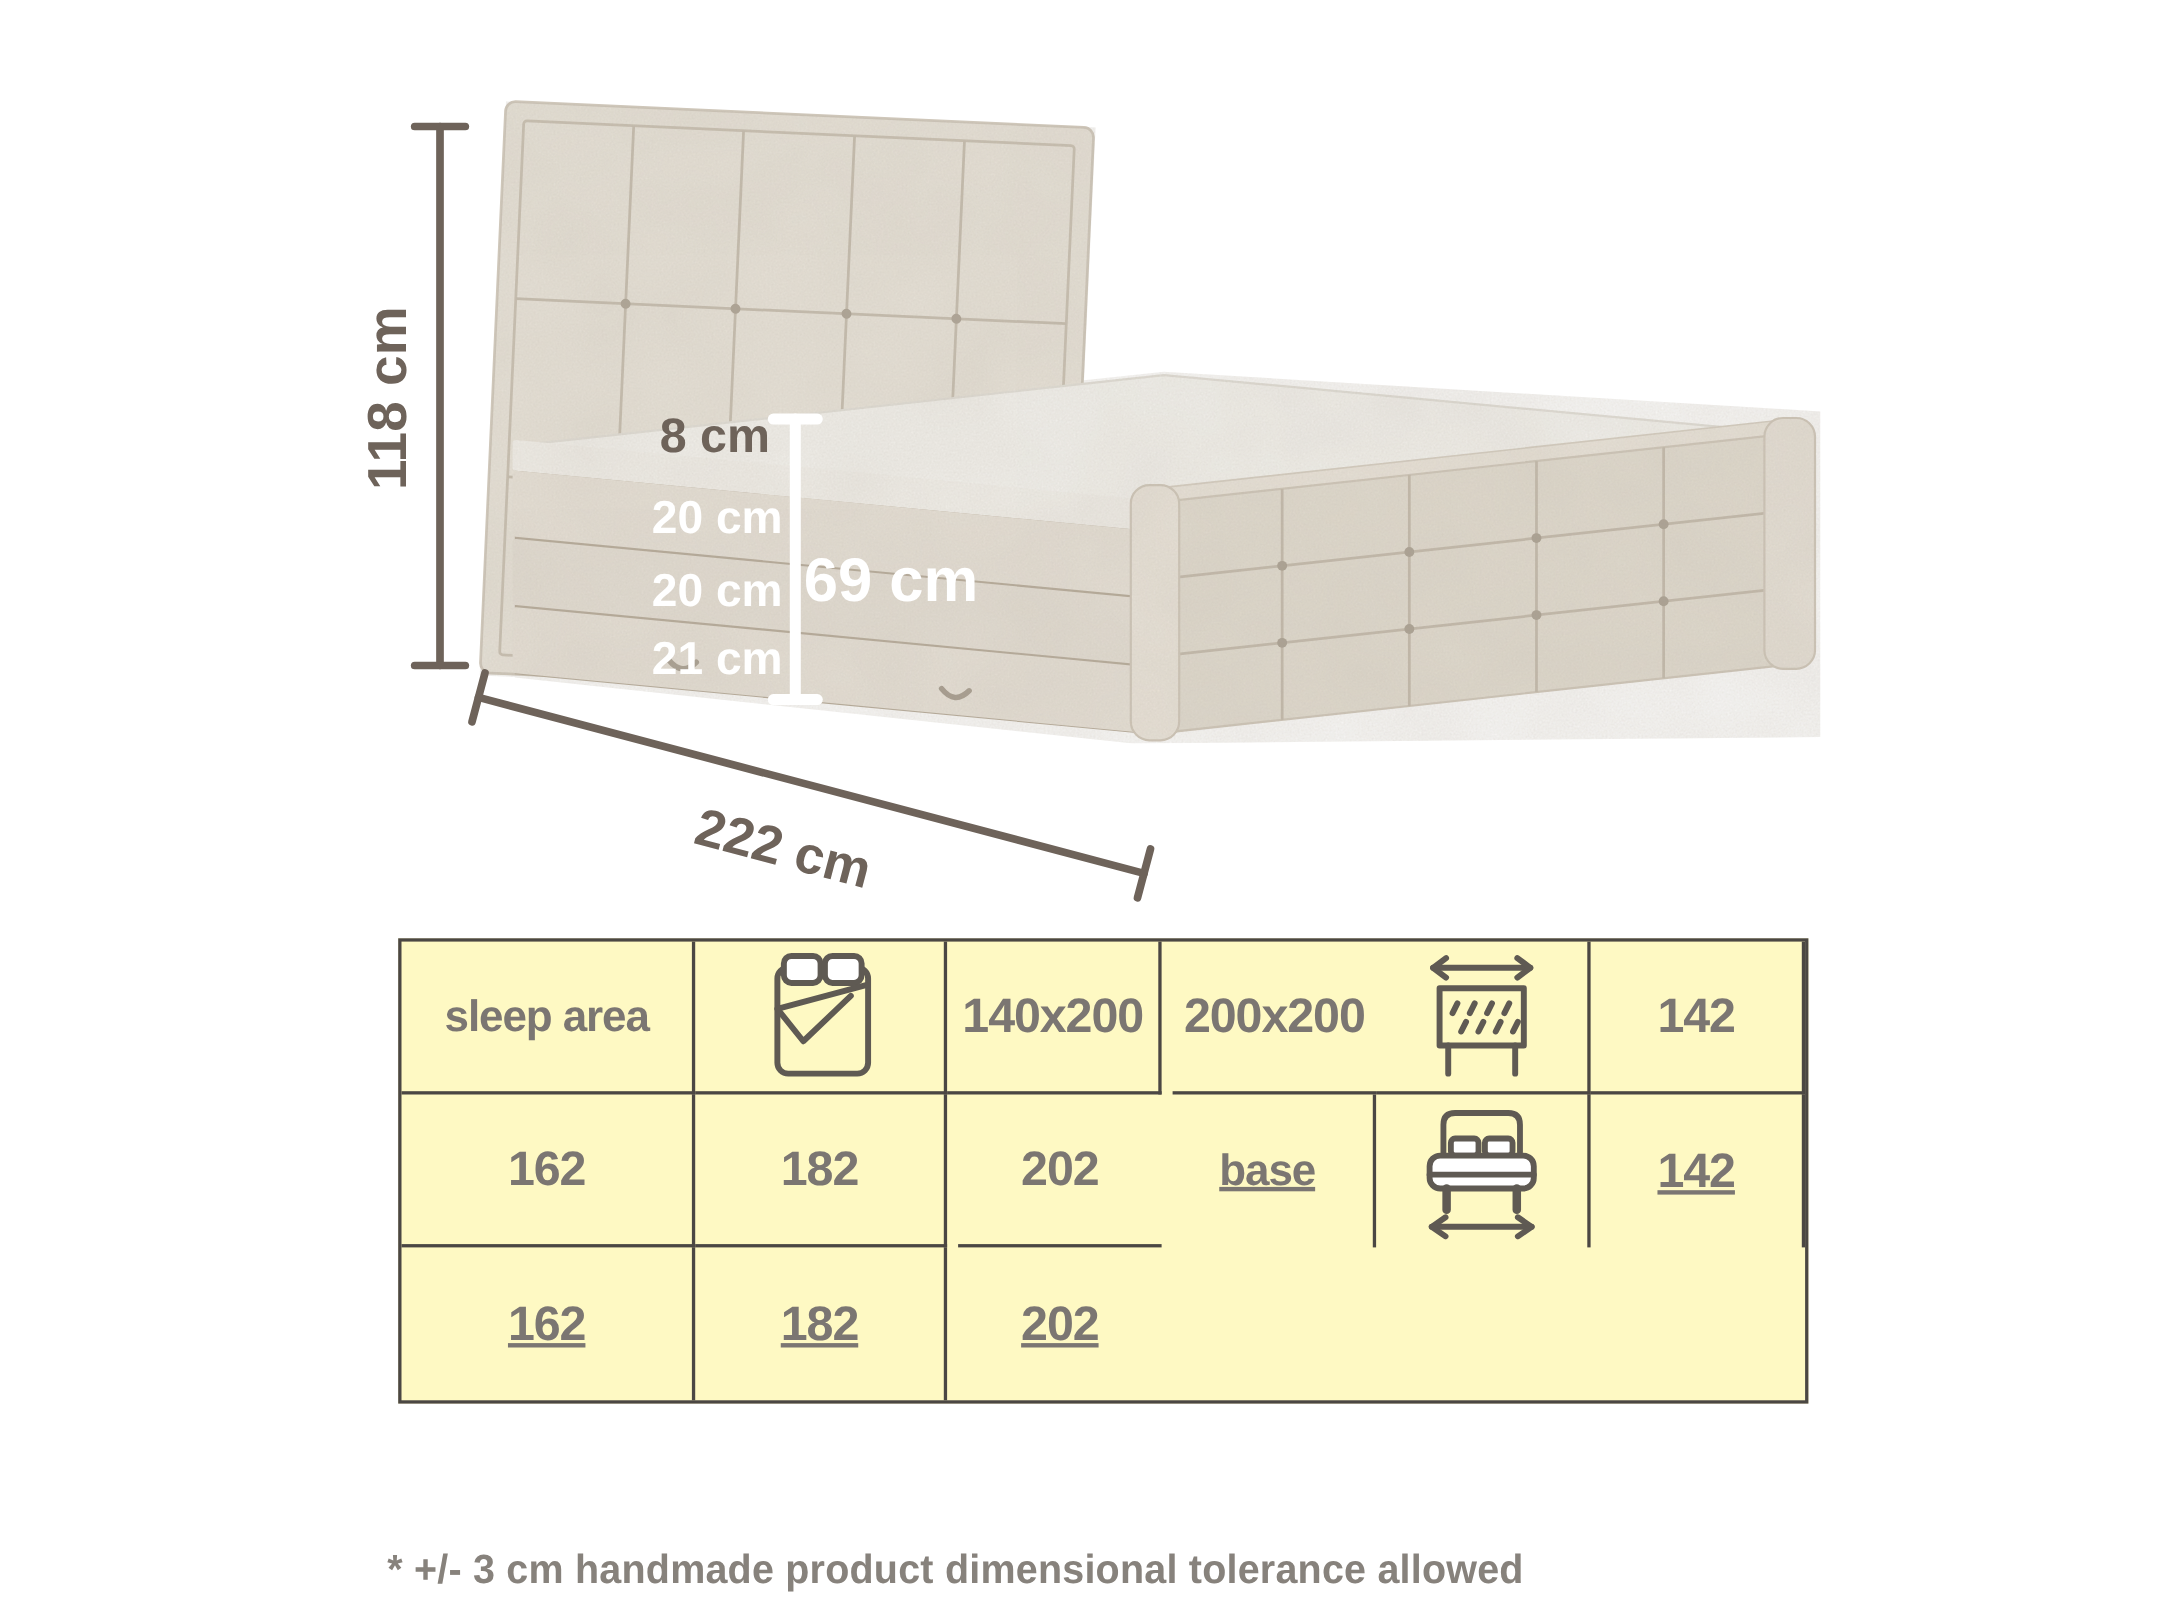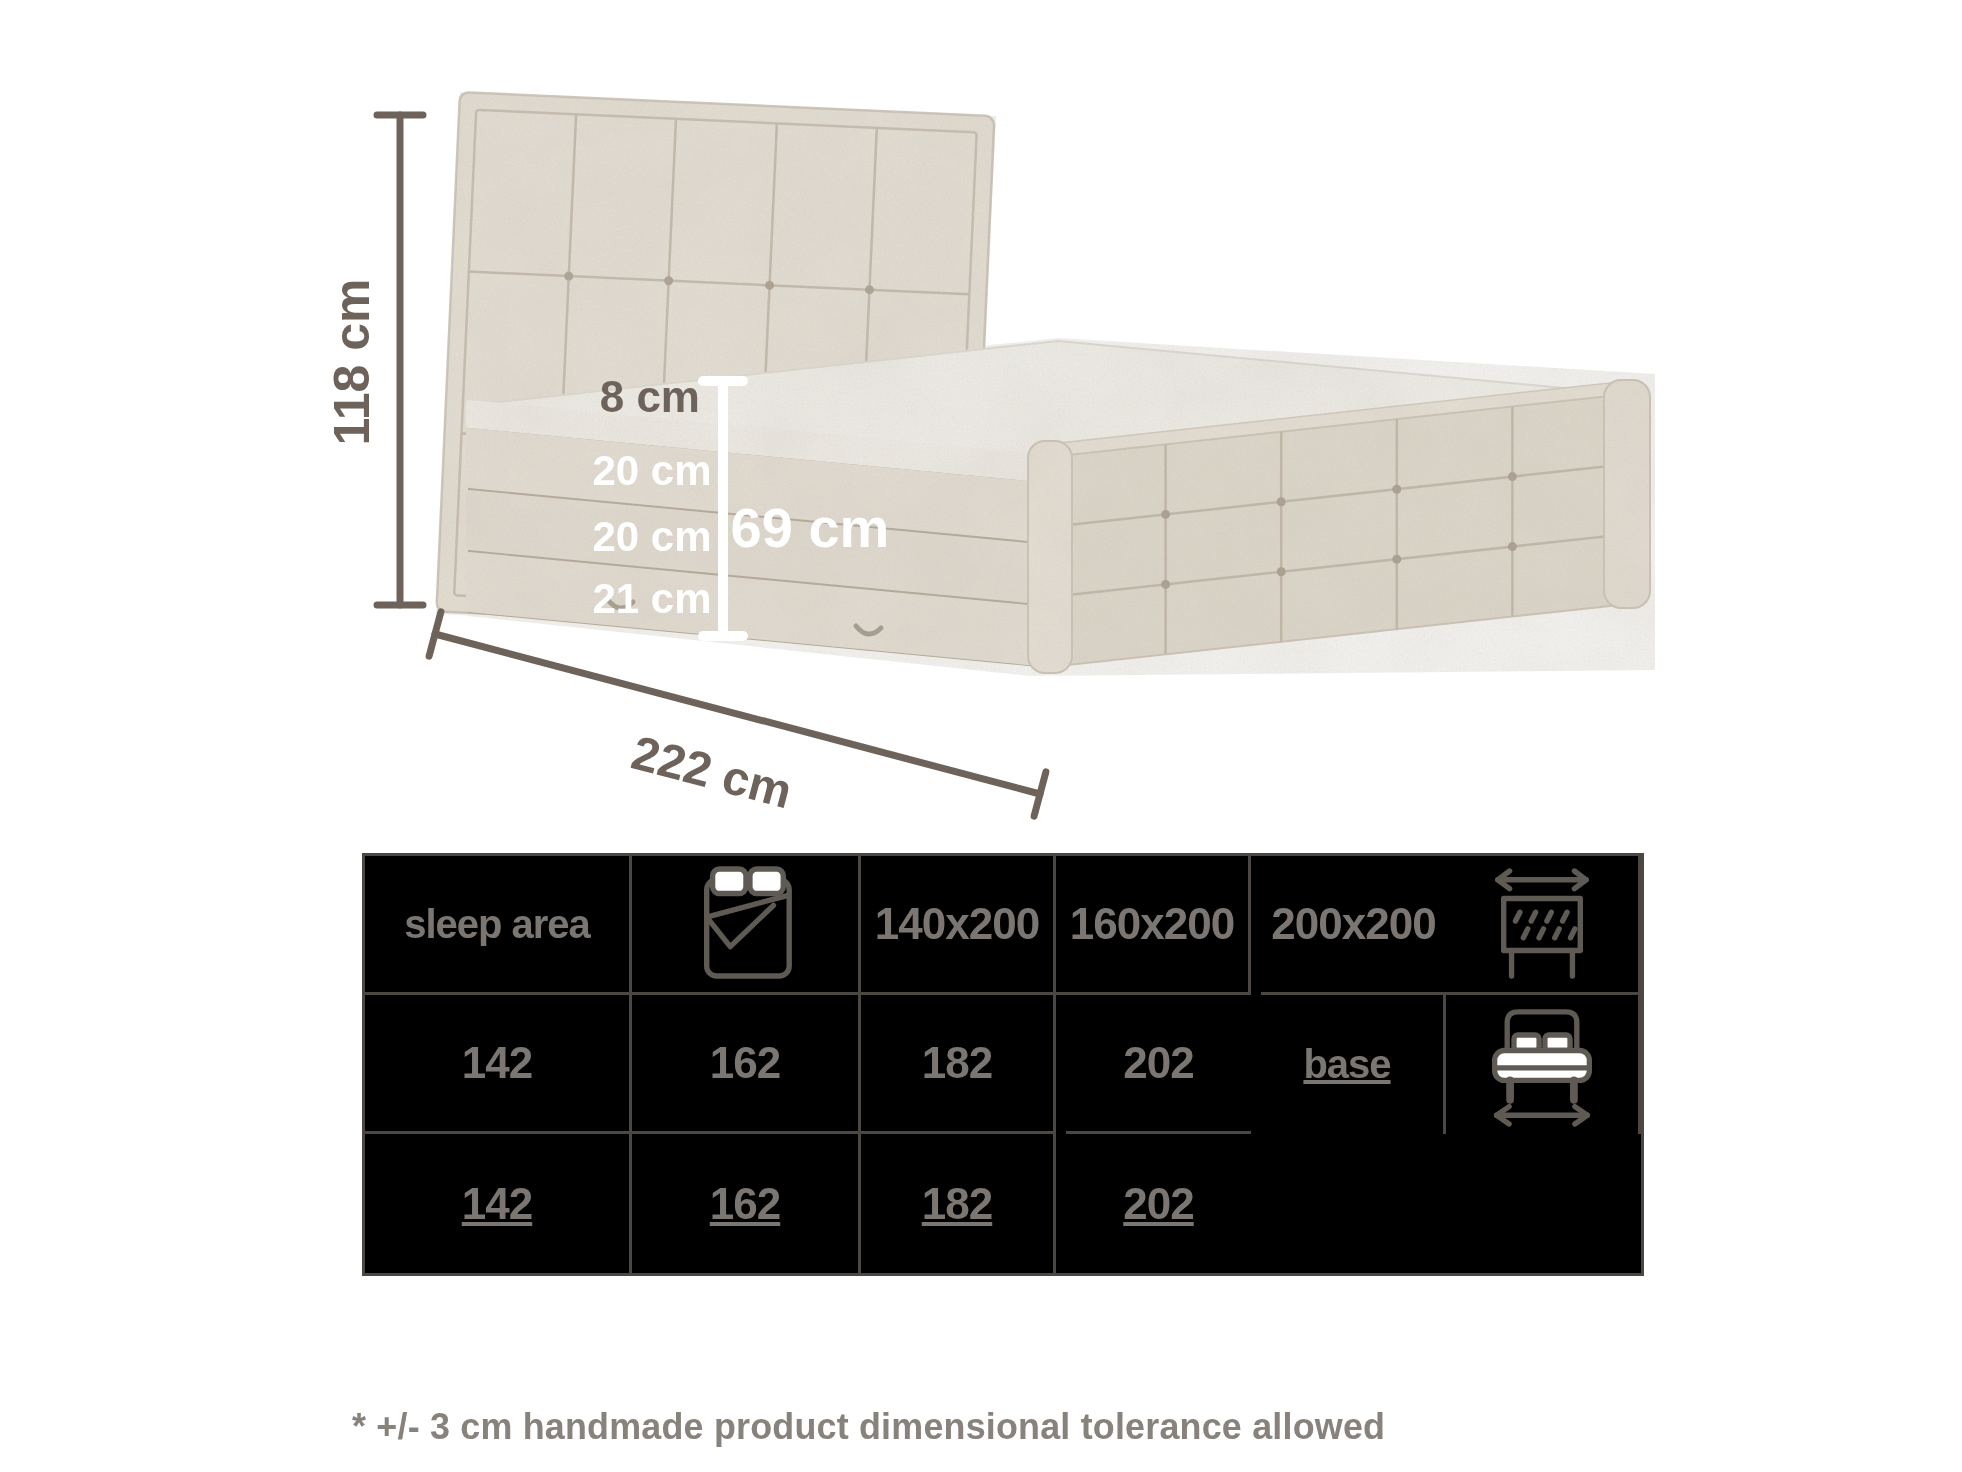--- a/index.html
+++ b/index.html
@@ -3,21 +3,21 @@
 <meta charset="utf-8">
 <style>
   html,body{margin:0;padding:0;background:#ffffff;}
   .stage{position:relative;width:1962px;height:1472px;background:#ffffff;overflow:hidden;
          font-family:"Liberation Sans",sans-serif;}
   svg text{font-family:"Liberation Sans",sans-serif;font-weight:bold;}
 
   
   .spec-table{position:absolute;left:362px;top:853px;
       display:grid;grid-template-columns:267px 229px 195px 195px 195px 195px;
-      grid-auto-rows:139px;border:3px solid #4b4743;background:#000000;}
+      grid-auto-rows:139px;border:3px solid #4b4743;background:#fef9c3;}
   .cell{display:flex;align-items:center;justify-content:center;
       border-right:3px solid #4b4743;border-bottom:3px solid #4b4743;
       color:#7b7672;font-weight:bold;}
   .cell.c-last{border-right:none;margin-left:10px;}
   .cell.r-last{border-bottom:none;text-decoration:underline;}
   .cell.lab{font-size:40px;letter-spacing:-1px;}
   .cell.val{font-size:44px;letter-spacing:-1px;text-align:right;}
   .cell .ic{display:block;}
 
   
@@ -147,21 +147,20 @@
     </div>
     <div class="cell">
       <svg class="ic" width="108" height="122" viewBox="0 0 110 122" fill="none" stroke="#5f5a53" stroke-width="5.5" stroke-linecap="round" stroke-linejoin="round">
         <rect x="16" y="16" width="84" height="98" rx="10"></rect>
         <rect x="22" y="5" width="34" height="25" rx="7" fill="#ffffff"></rect>
         <rect x="60" y="5" width="34" height="25" rx="7" fill="#ffffff"></rect>
         <path d="M16 54 L98 32 M16 54 L40 84 L84 42"></path>
       </svg>
     </div>
     <div class="cell val">140x200</div>
-    <div class="cell val">160x200</div>
     <div class="cell val c-last">200x200</div>
 
     <div class="cell">
       <svg class="ic" width="108" height="118" viewBox="0 0 110 118" fill="none" stroke="#5f5a53" stroke-width="5.5" stroke-linecap="round" stroke-linejoin="round">
         <line x1="10" y1="14" x2="100" y2="14"></line>
         <path d="M22 5 L10 14 L22 23 M88 5 L100 14 L88 23"></path>
         <rect x="16" y="33" width="78" height="53"></rect>
         <path d="M28 56 l4.5 -9 M44 56 l4.5 -9 M60 56 l4.5 -9 M76 56 l4.5 -9"></path>
         <path d="M36 73 l4.5 -9 M52 73 l4.5 -9 M68 73 l4.5 -9 M84 73 l4.5 -9"></path>
         <line x1="24" y1="86" x2="24" y2="112"></line>

